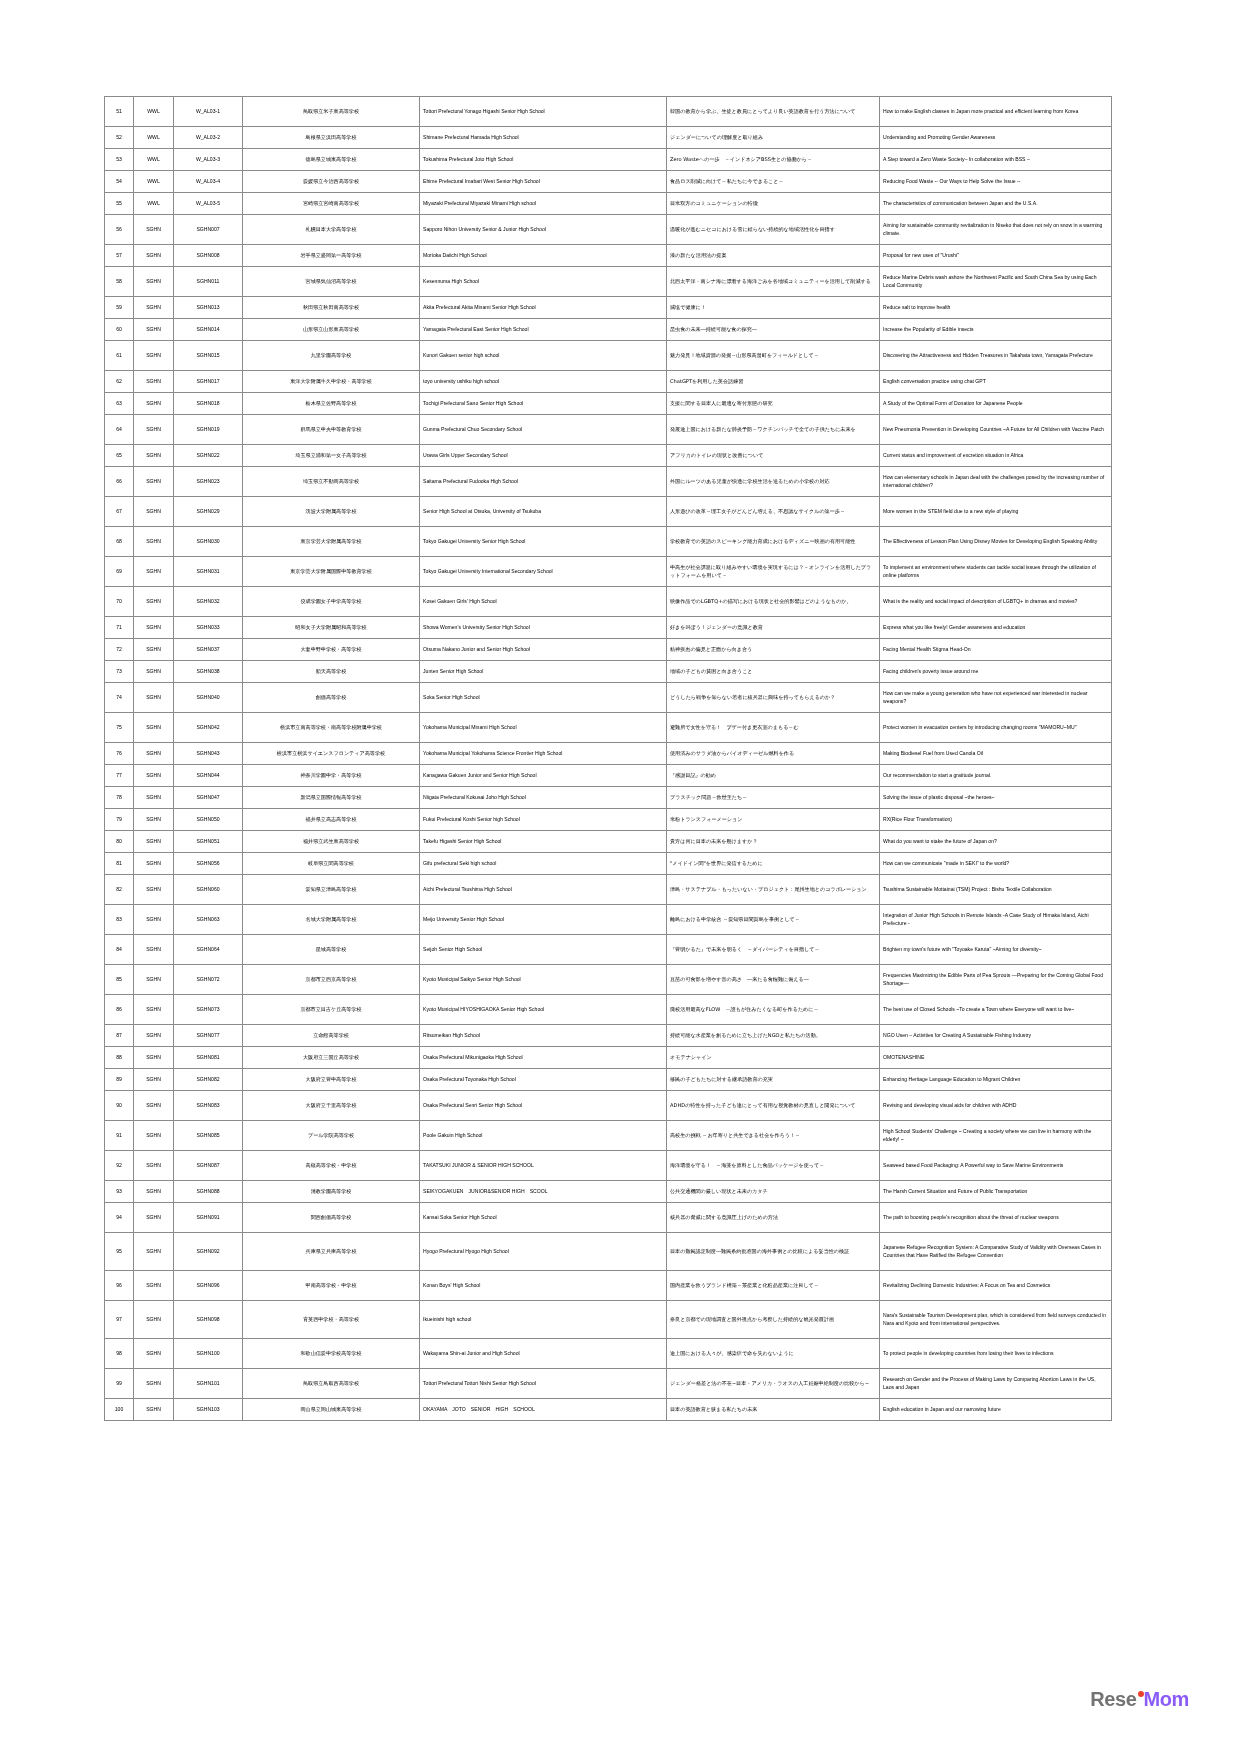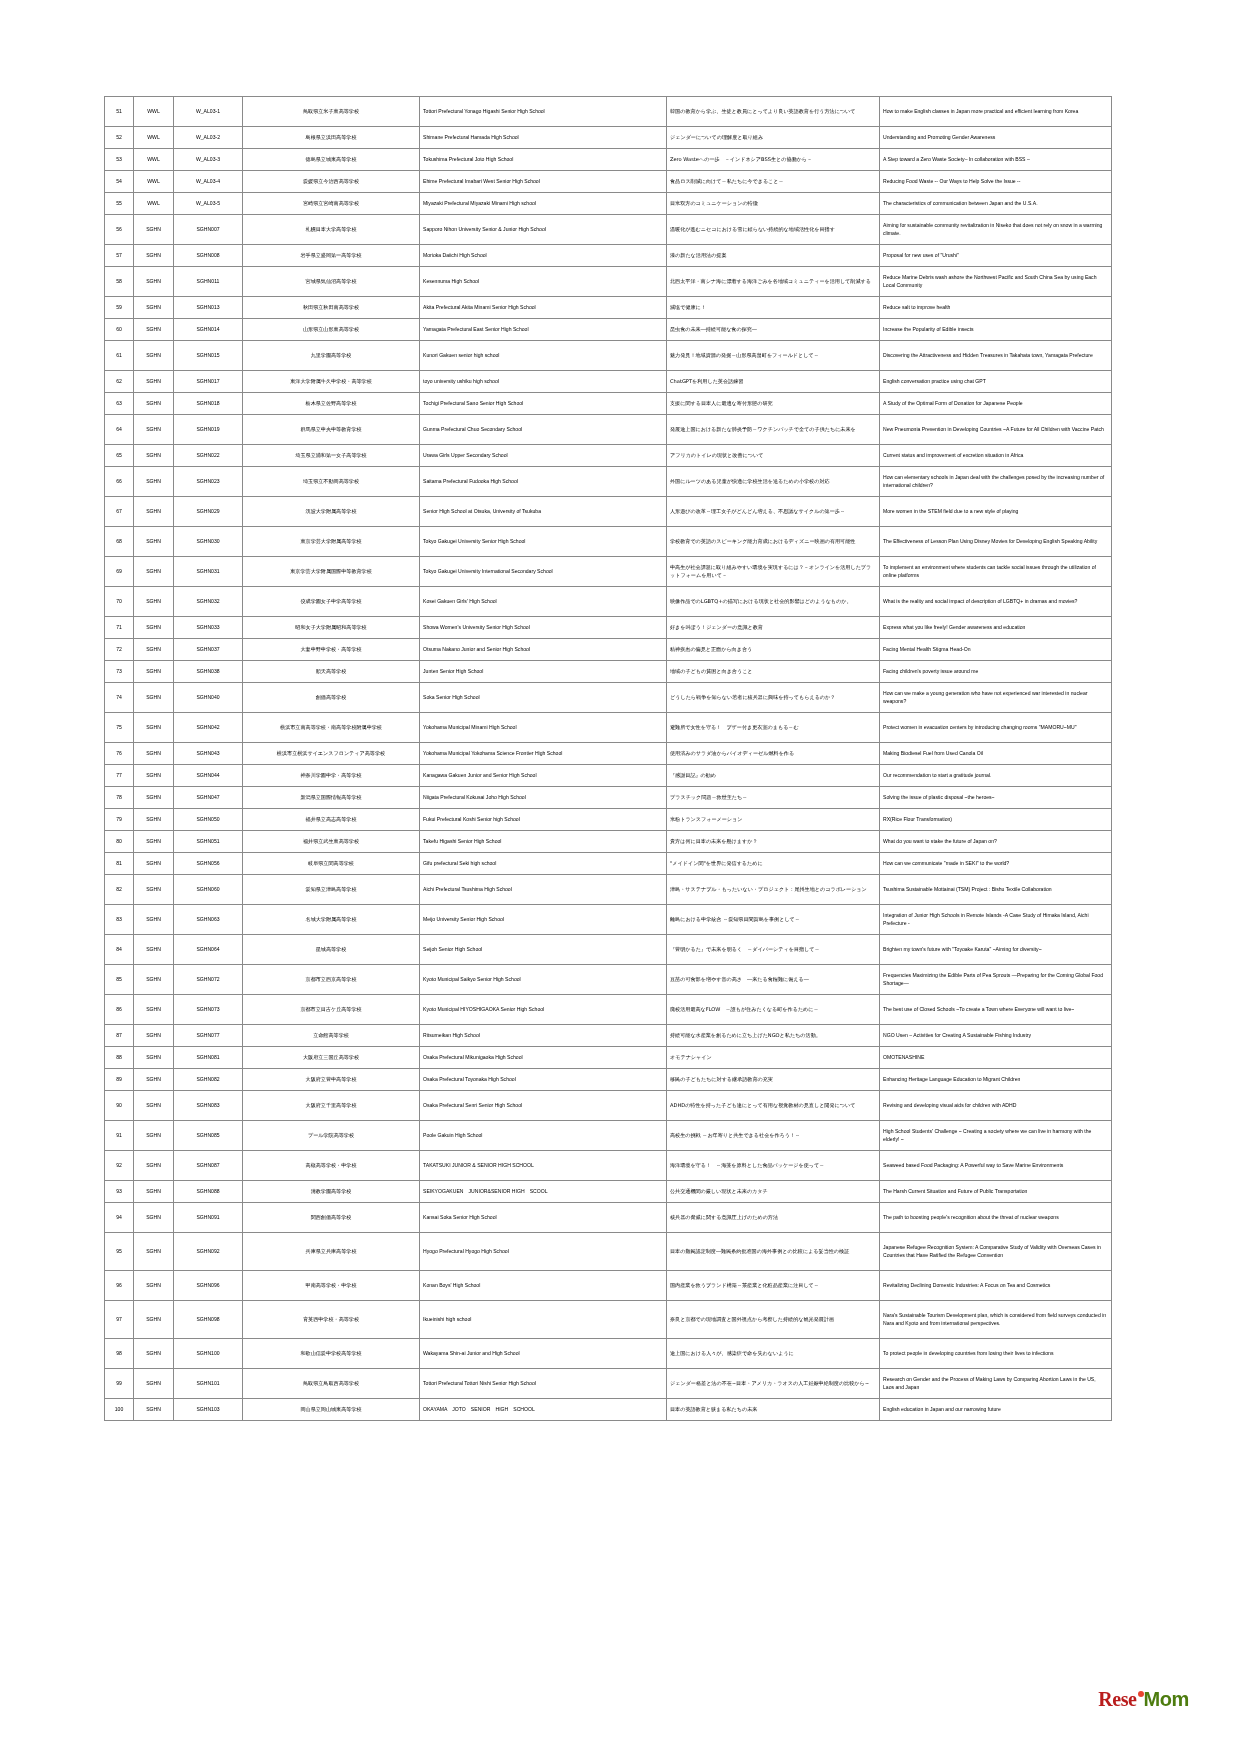--- a/index.html
+++ b/index.html
@@ -62,22 +62,22 @@
     right: 52px;
     bottom: 44px;
     font-family: "Liberation Sans", sans-serif;
     font-size: 20px;
     font-weight: bold;
     letter-spacing: -0.4px;
     color: #1b1b1b;
     display: flex;
     align-items: baseline;
   }
-  .logo .rese { color: #b91c1c; font-family: Liberation Serif, serif; }
-  .logo .mom  { color: #4d7c0f; }
+  .logo .rese { color: #737373; }
+  .logo .mom  { color: #8b5cf6; }
   .logo .dot  {
     display: inline-block;
     width: 6px; height: 6px;
     border-radius: 50%;
     background: #e8432f;
     margin-left: 1px;
     margin-right: 0px;
     position: relative;
     top: -9px;
   }

